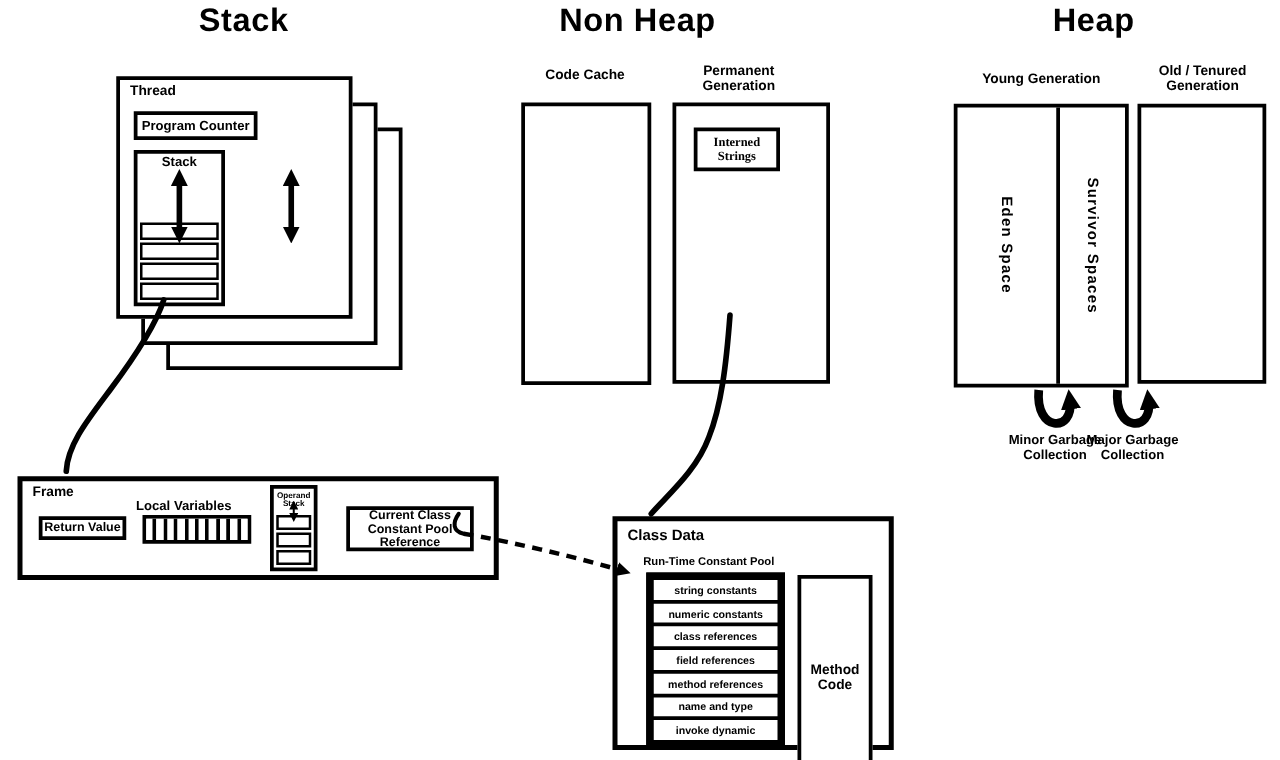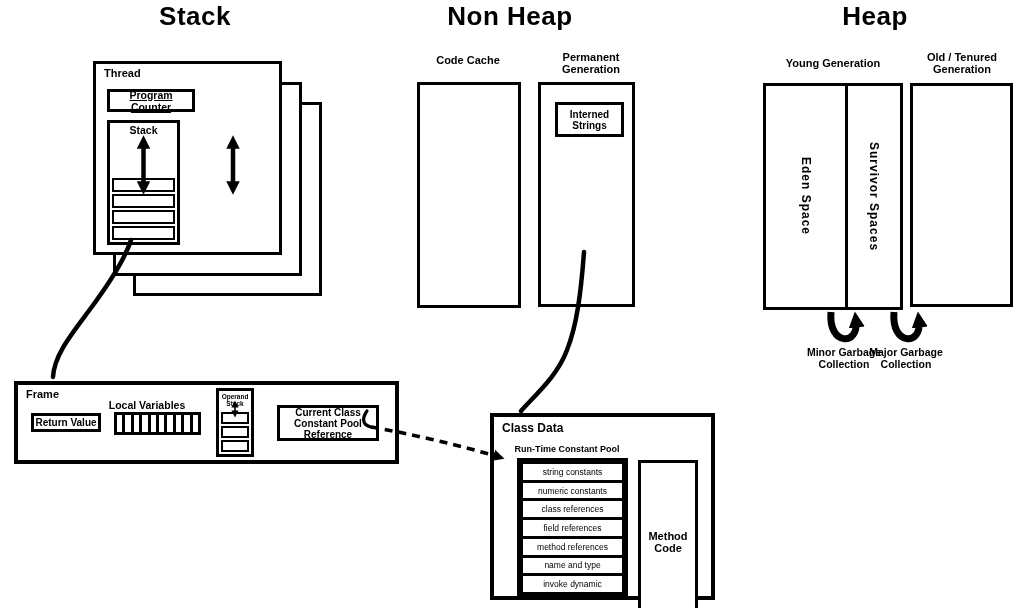--- a/index.html
+++ b/index.html
@@ -13,39 +13,39 @@
   .lbl   { position:absolute; font-weight:bold; font-size:11px; line-height:11.5px; text-align:center; }
   .lbl-left { position:absolute; font-weight:bold; font-size:11px; }
   .ctext { display:flex; align-items:center; justify-content:center; text-align:center; font-weight:bold; }
   .rows { position:absolute; left:2px; right:2px; bottom:2px; }
   .row  { height:10px; border:2px solid #000; background:#fff; margin-top:2px; }
   .cells { position:absolute; display:flex; border:3px solid #000; background:#fff; }
   .cell { flex:1; border-right:3px solid #000; background:#fff; }
   .cell:last-child { border-right:none; }
   .pool { position:absolute; background:#000; border:3px solid #000; padding:3px; display:flex; flex-direction:column; gap:3px; }
   .pool-row { flex:1; background:#fff; display:flex; align-items:center; justify-content:center;
-              font-size:8.5px; font-weight:normal; }
+              font-size:8.5px; font-weight:bold; }
   .vwrap { position:absolute; display:flex; align-items:center; justify-content:center; }
   .vtext { writing-mode:vertical-rl; font-weight:bold; font-size:12px; letter-spacing:1px; white-space:nowrap; }
   svg.overlay { position:absolute; left:0; top:0; pointer-events:none; }
 </style>
 </head>
 <body>
 
 <div id="canvas">
 
   <div class="title" style="left:105px; top:1px; width:180px;">Stack</div>
   <div class="title" style="left:785px; top:1px; width:180px;">Heap</div>
   <div class="title" style="left:420px; top:1px; width:180px;">Non Heap</div>
 
   <div class="box" style="left:133px; top:102px; width:189px; height:194px;"></div>
   <div class="box" style="left:113px; top:82px; width:189px; height:194px;"></div>
   <div class="box" style="left:93px; top:61px; width:189px; height:194px;">
     <div class="lbl-left" style="left:8px; top:3px;">Thread</div>
-    <div class="box ctext" style="left:11px; top:25px; width:88px; height:23px; border-width:3px; font-size:10.5px;text-decoration:underline;">
+    <div class="box ctext" style="left:11px; top:25px; width:99px; height:23px; border-width:3px; font-size:10.5px;">
       <span>Program Counter</span>
     </div>
     <div class="box" style="left:11px; top:56px; width:73px; height:125px;">
       <div class="lbl" style="left:0; right:0; top:2px; font-size:10.5px;">Stack</div>
       <div class="rows">
         <div class="row"></div>
         <div class="row"></div>
         <div class="row"></div>
         <div class="row"></div>
       </div>
@@ -80,21 +80,21 @@
     </div>
     <div class="box ctext" style="left:259px; top:20px; width:102px; height:36px; font-size:10px; line-height:11px;">
       <span>Current Class Constant Pool Reference</span>
     </div>
   </div>
 
   <div class="lbl" style="left:408px; top:55px; width:120px;">Code Cache</div>
   <div class="box" style="left:417px; top:82px; width:104px; height:226px;"></div>
 
   <div class="lbl" style="left:539px; top:52px; width:104px;">Permanent Generation</div>
-  <div class="box" style="left:538px; top:82px; width:97px; height:225px;">
+  <div class="box" style="left:538px; top:82px; width:126px; height:225px;font-family:Liberation Serif, serif;">
     <div class="box ctext" style="left:14px; top:17px; width:69px; height:35px; font-size:10px; line-height:11px;">
       <span>Interned Strings</span>
     </div>
   </div>
 
   <div class="box" style="left:490px; top:413px; width:225px; height:187px; border-width:4px;">
     <div class="lbl-left" style="left:8px; top:4px; font-size:12px;">Class Data</div>
     <div class="lbl" style="left:0px; top:27px; width:146px; font-size:9px; white-space:nowrap;">Run-Time Constant Pool</div>
     <div class="pool" style="left:23px; top:41px; width:99px; height:128px;">
       <div class="pool-row">string constants</div>

